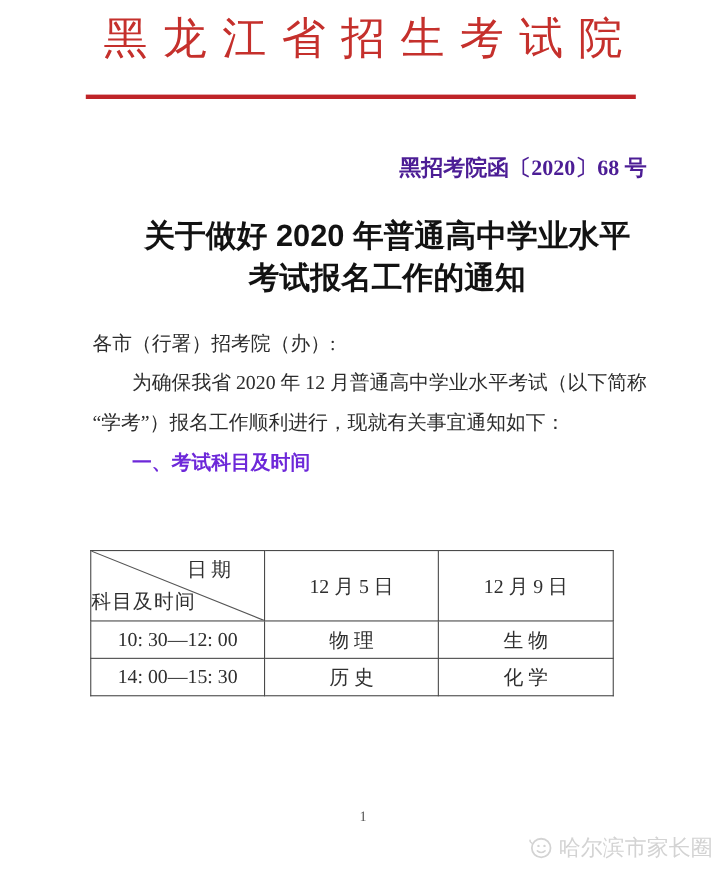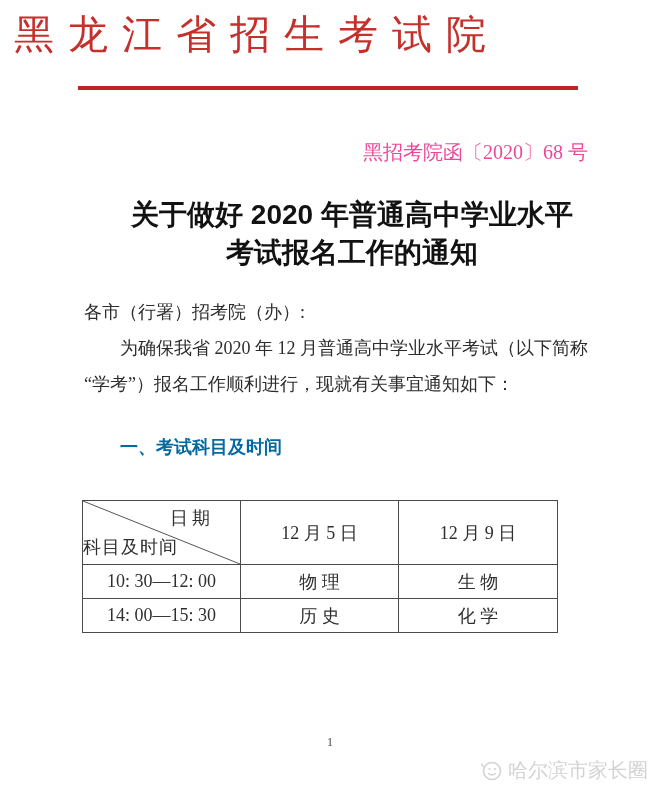--- a/index.html
+++ b/index.html
@@ -7,59 +7,59 @@
   body {
     position: relative;
     width: 660px; height: 796px;
     background: #ffffff;
     font-family: "Liberation Serif", "DejaVu Serif", serif;
     color: #2d2d2d;
     overflow: hidden;
   }
   .agency {
     position: absolute; top: 10px; left: 0; right: 0;
-    text-align: left;
+    text-align: center;
     font-size: 40px; line-height: 50px;
     letter-spacing: 14px; text-indent: 14px;
     color: #c5302c;
     font-weight: 400;
     white-space: nowrap;
   }
   .red-line {
     position: absolute; left: 78px; top: 86px;
     width: 500px; height: 4px;
     background: #bf2428;
   }
   .doc-number {
     position: absolute; top: 139px; right: 72px;
-    font-size: 20px; color: #ec4899;
+    font-size: 20px; color: #4c1d95;
     white-space: nowrap;
+    font-weight: bold;
   }
   .doc-title {
     position: absolute; top: 196px; left: 0; right: 0;
     text-align: center;
     font-family: "Liberation Sans", "DejaVu Sans", sans-serif;
     font-weight: bold;
     font-size: 28px; line-height: 38px;
     color: #121212;
     white-space: pre-line;
     margin-left: 44px;
   }
   .body-text {
     position: absolute; left: 84px; top: 294px; width: 516px;
     font-size: 18px; line-height: 36px;
     color: #2d2d2d;
   }
   .para { white-space: pre-line; }
   .indent { text-indent: 2em; }
   .section-heading {
     font-family: "Liberation Sans", "DejaVu Sans", sans-serif;
-    font-weight: bold; color: #0369a1;
+    font-weight: bold; color: #6d28d9;
     text-indent: 2em;
-    margin-top: 27px;
   }
   table.schedule {
     position: absolute; left: 82px; top: 500px;
     width: 475px;
     border-collapse: collapse;
     table-layout: fixed;
     font-size: 18px; color: #2f2f2f;
   }
   table.schedule td {
     border: 1px solid #4a4a4a;

